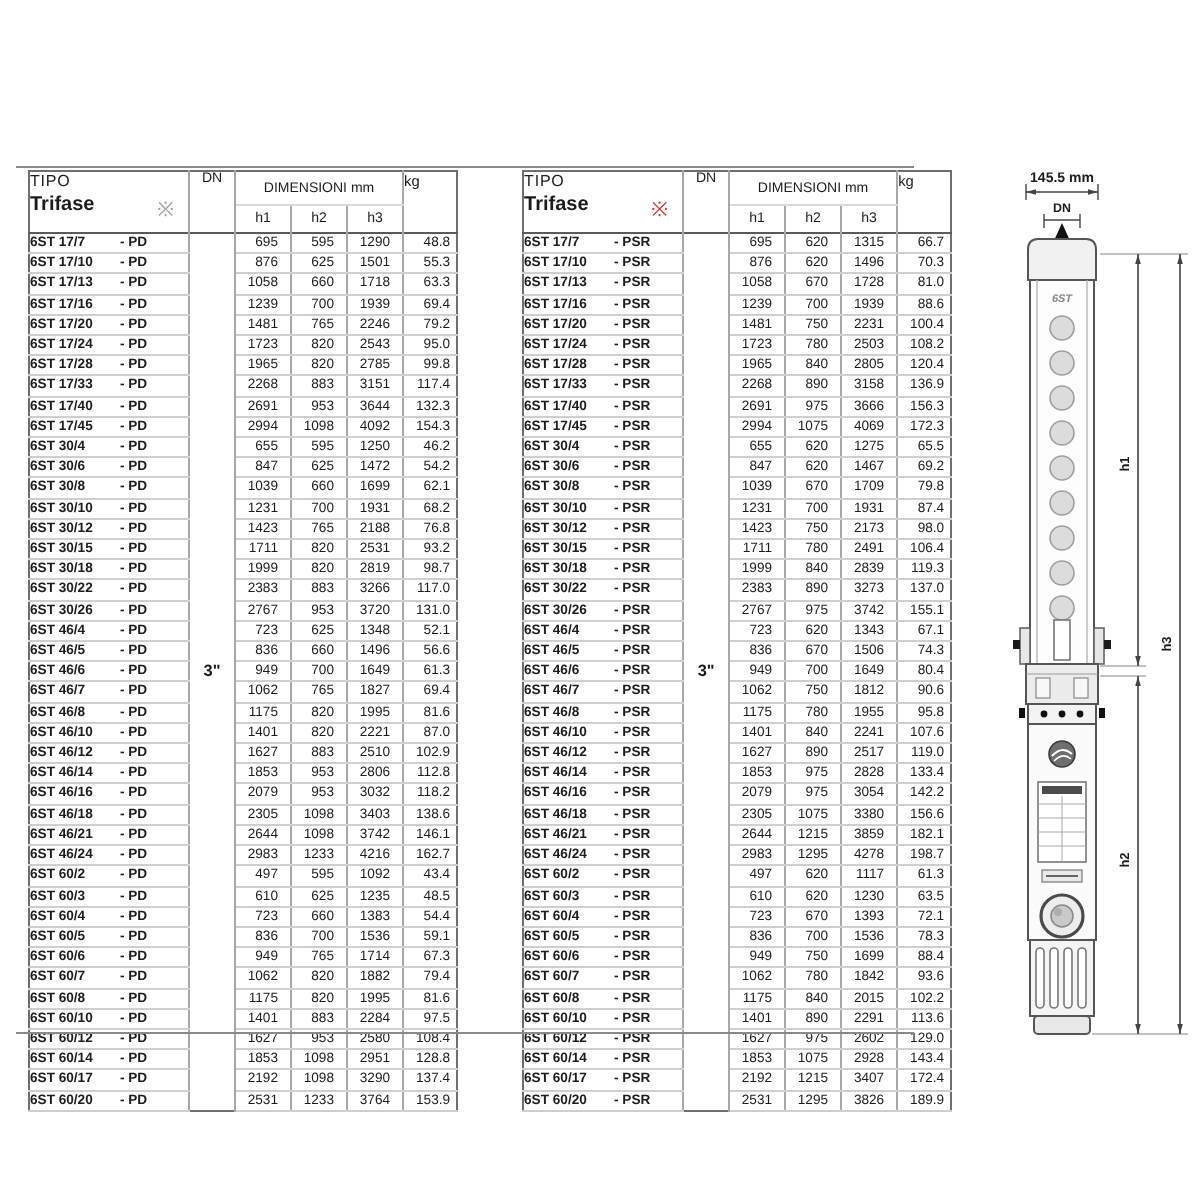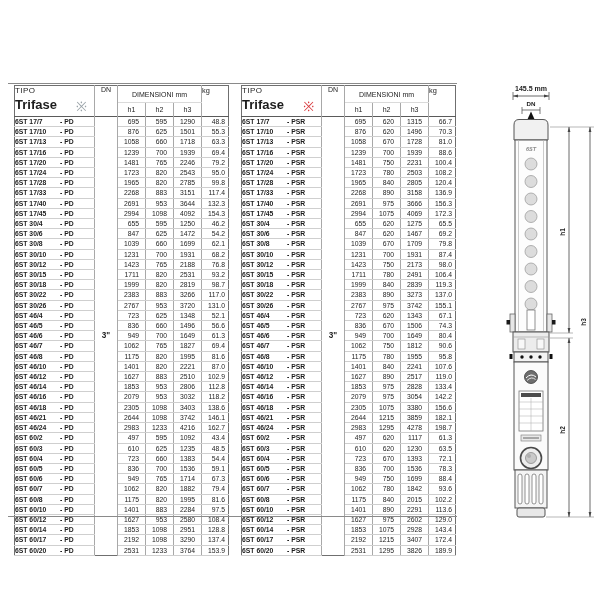--- a/index.html
+++ b/index.html
@@ -1,28 +1,28 @@
 <!DOCTYPE html>
 <html><head>
 <meta charset="utf-8">
 <style>
   html,body{margin:0;padding:0;background:#fff;}
   .page{position:relative;width:600px;height:600px;background:#ffffff;overflow:hidden;
         font-family:"Liberation Sans", sans-serif;color:#1c1c1c;}
   .rule{position:absolute;left:8px;width:449px;height:1px;background:#8a8a8a;}
   .rule.top{top:83px;}
   .rule.bottom{top:516px;}
-  .tables-wrap{position:absolute;left:14px;top:85px;display:flex;gap:12px;}
+  .tables-wrap{position:absolute;left:14px;top:85px;display:flex;gap:32px;}
   table.dim-table{border-collapse:collapse;table-layout:fixed;width:214px;background:#fff;
         border:1px solid #6f6f6f;font-size:6.8px;color:#1c1c1c;}
   .c-tipo{width:80px}.c-dn{width:23px}.c-h{width:28px}.c-kg{width:27px}
   table.dim-table th{padding:0;font-weight:400;}
   .tipo-head{text-align:left;padding-left:3px;vertical-align:top;padding-top:3px;border-right:1px solid #a8a8a8;}
   .tipo-l1{font-size:8px;letter-spacing:.4px;}
-  .tipo-l2{font-size:13px;font-weight:700;display:flex;justify-content:space-between;padding-right:7px;margin-top:2px;}
+  .tipo-l2{font-size:10px;font-weight:700;display:flex;justify-content:space-between;padding-right:7px;margin-top:2px;}
   .ref-mark{font-weight:400;}
   .dn-head{font-size:7px;text-align:center;vertical-align:top;padding-top:3px;border-right:1px solid #a8a8a8;}
   .dim-head{font-size:7px;text-align:center;height:16px;vertical-align:middle;border-right:1px solid #a8a8a8;border-bottom:1px solid #dadada;}
   .sub-head{font-size:7px;text-align:center;height:13px;border-right:1px solid #a8a8a8;}
   .kg-head{font-size:7.4px;text-align:left;vertical-align:top;padding-top:4px;}
   table.dim-table tbody td{height:9.2px;line-height:9.2px;padding:0;
         border-right:1px solid #a8a8a8;border-bottom:1px solid #cfcfcf;white-space:nowrap;overflow:hidden;}
   table.dim-table tbody td:last-child{border-right:none;}
   table.dim-table tbody tr:first-child td{border-top:1px solid #5a5a5a;}
   tr.group-start td{border-top:1px solid #6f6f6f;}

